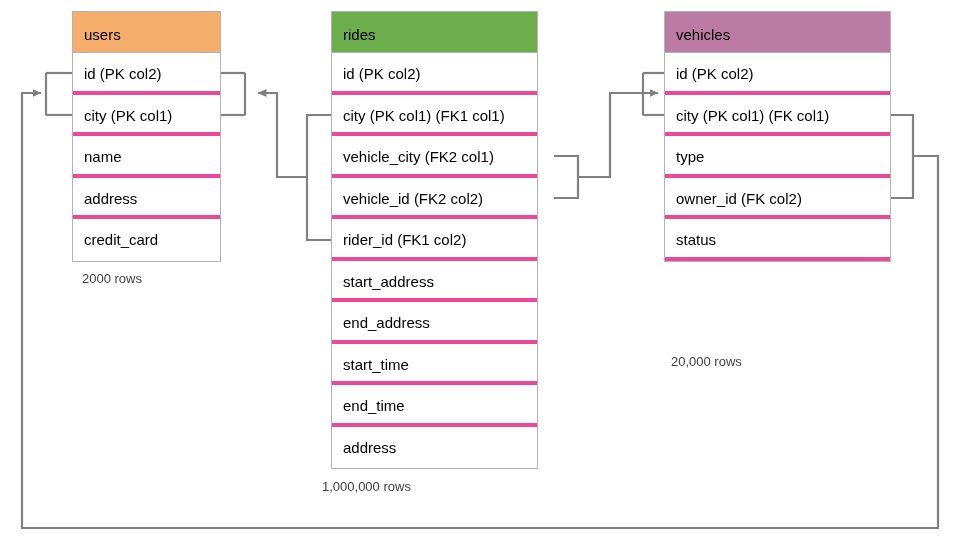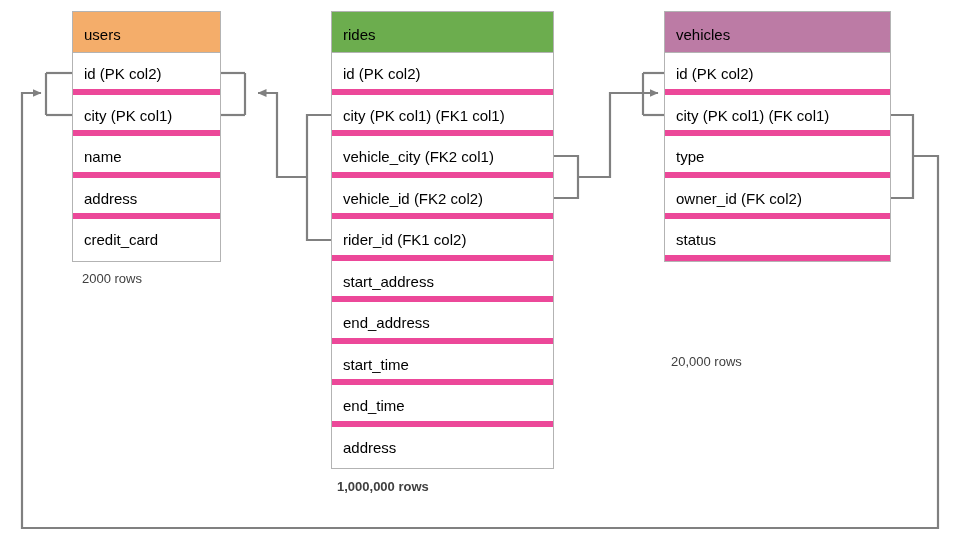--- a/index.html
+++ b/index.html
@@ -45,21 +45,21 @@
     border-bottom: 1px solid #b3b3b3;
     white-space: nowrap;
     overflow: hidden;
   }
   .entity-field {
     box-sizing: border-box;
     height: 41.5px;
     line-height: 41.5px;
     padding: 0 0 0 11px;
     font-size: 15px;
-    border-bottom: 6px solid #ec4899;
+    border-bottom: 4px solid #ec4899;
     white-space: nowrap;
     overflow: hidden;
   }
   .entity-field.last {
     border-bottom: none;
   }
   .row-count {
     position: absolute;
     font-size: 13px;
     color: #404040;
@@ -111,34 +111,34 @@
   <div class="entity" style="left:72px; top:11px; width:149px;">
     <div class="entity-header" style="background:#f4ad6a;">users</div>
     <div class="entity-field">id (PK col2)</div>
     <div class="entity-field">city (PK col1)</div>
     <div class="entity-field">name</div>
     <div class="entity-field">address</div>
     <div class="entity-field last">credit_card</div>
   </div>
   <div class="row-count" style="left:82px; top:271px;">2000 rows</div>
 
-  <div class="entity" style="left:331px; top:11px; width:223px;">
+  <div class="entity" style="left:331px; top:11px; width:207px;">
     <div class="entity-header" style="background:#6cad4e;">rides</div>
     <div class="entity-field">id (PK col2)</div>
     <div class="entity-field">city (PK col1) (FK1 col1)</div>
     <div class="entity-field">vehicle_city (FK2 col1)</div>
     <div class="entity-field">vehicle_id (FK2 col2)</div>
     <div class="entity-field">rider_id (FK1 col2)</div>
     <div class="entity-field">start_address</div>
     <div class="entity-field">end_address</div>
     <div class="entity-field">start_time</div>
     <div class="entity-field">end_time</div>
     <div class="entity-field last">address</div>
   </div>
-  <div class="row-count" style="left:337px; top:479px;font-weight:bold;">1,000,000 rows</div>
+  <div class="row-count" style="left:322px; top:479px;">1,000,000 rows</div>
 
   <div class="entity" style="left:664px; top:11px; width:227px;">
     <div class="entity-header" style="background:#bc7ba5;">vehicles</div>
     <div class="entity-field">id (PK col2)</div>
     <div class="entity-field">city (PK col1) (FK col1)</div>
     <div class="entity-field">type</div>
     <div class="entity-field">owner_id (FK col2)</div>
     <div class="entity-field">status</div>
   </div>
   <div class="row-count" style="left:671px; top:354px;">20,000 rows</div>

